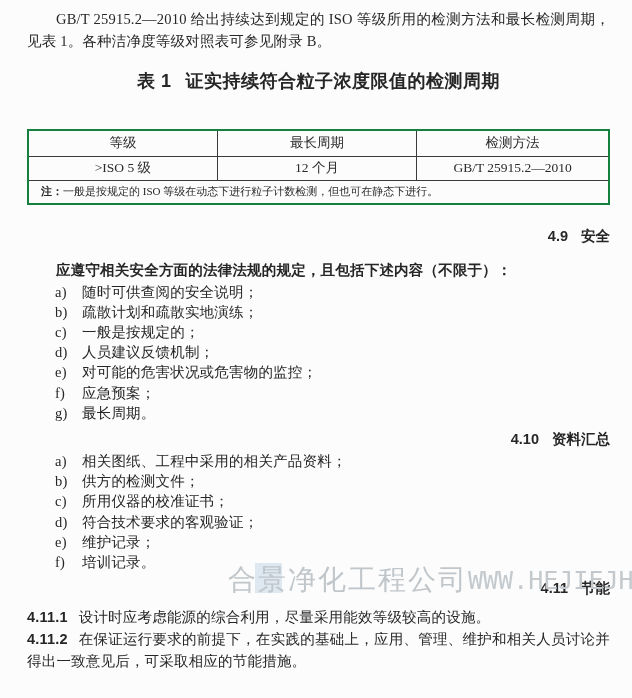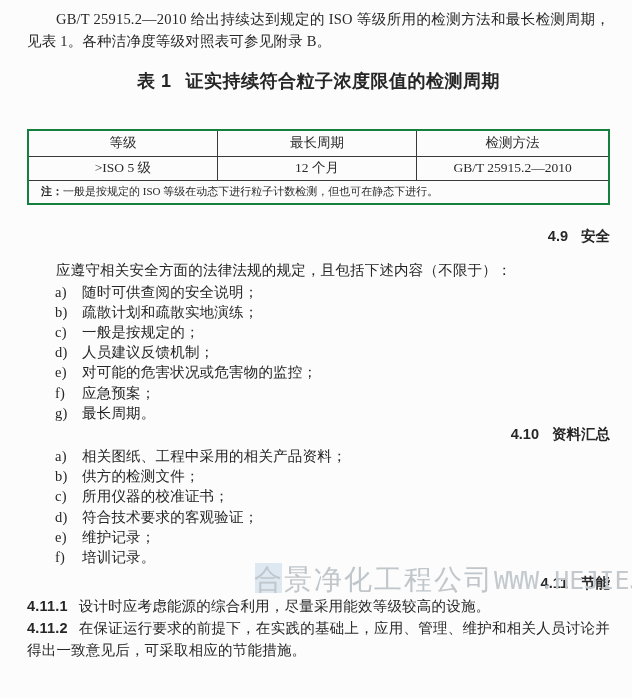--- a/index.html
+++ b/index.html
@@ -70,62 +70,61 @@
   
   .sec-h {
     font-family: "Liberation Sans", "DejaVu Sans", sans-serif;
     font-weight: bold;
     font-size: 14.5px;
     line-height: 22px;
     text-align: right;
   }
   .sec-h .sec-no { margin-right: 13px; }
   .h-49  { margin-top: 20px; }
-  .h-410 { }
+  .h-410 { margin-top: 5px; }
   .h-411 { margin-top: 5px; }
-  .sec-intro { margin-top: 12px; }
+  .sec-intro { margin-top: 12px; font-weight: bold; }
   
   .list { margin-top: 1px; }
   .li {
     display: flex;
     font-size: 14.5px;
     line-height: 20.2px;
     letter-spacing: 0.2px;
   }
   .li .lbl { flex: none; width: 27px; margin-left: 28px; }
   .li .txt { flex: 1; }
   
   .num-para {
     font-size: 14.5px;
     line-height: 22px;
     text-align: justify;
     letter-spacing: 0.2px;
   }
-  .np-first { margin-top: 1px; }
+  .np-first { margin-top: 7px; }
   .num-para .pnum {
     font-family: "Liberation Sans", "DejaVu Sans", sans-serif;
     font-weight: bold;
     margin-right: 11px;
   }
   
   .watermark {
     position: absolute;
     left: 228px;
     top: 561px;
     width: 402px;
     white-space: nowrap;
     font-size: 28px;
     color: #c0c6ca;
     z-index: 3;
     pointer-events: none;
   }
   .watermark .wm-cn {
     font-family: "Liberation Serif", "DejaVu Serif", serif;
     letter-spacing: 2px;
-    margin-left: 26px;
   }
   .watermark .wm-latin {
     font-family: "DejaVu Sans Mono", "Liberation Mono", monospace;
     font-size: 25px;
     letter-spacing: 0px;
     color: #c3c9cd;
   }
   .wm-blue-spot {
     position: absolute;
     left: 255px;

